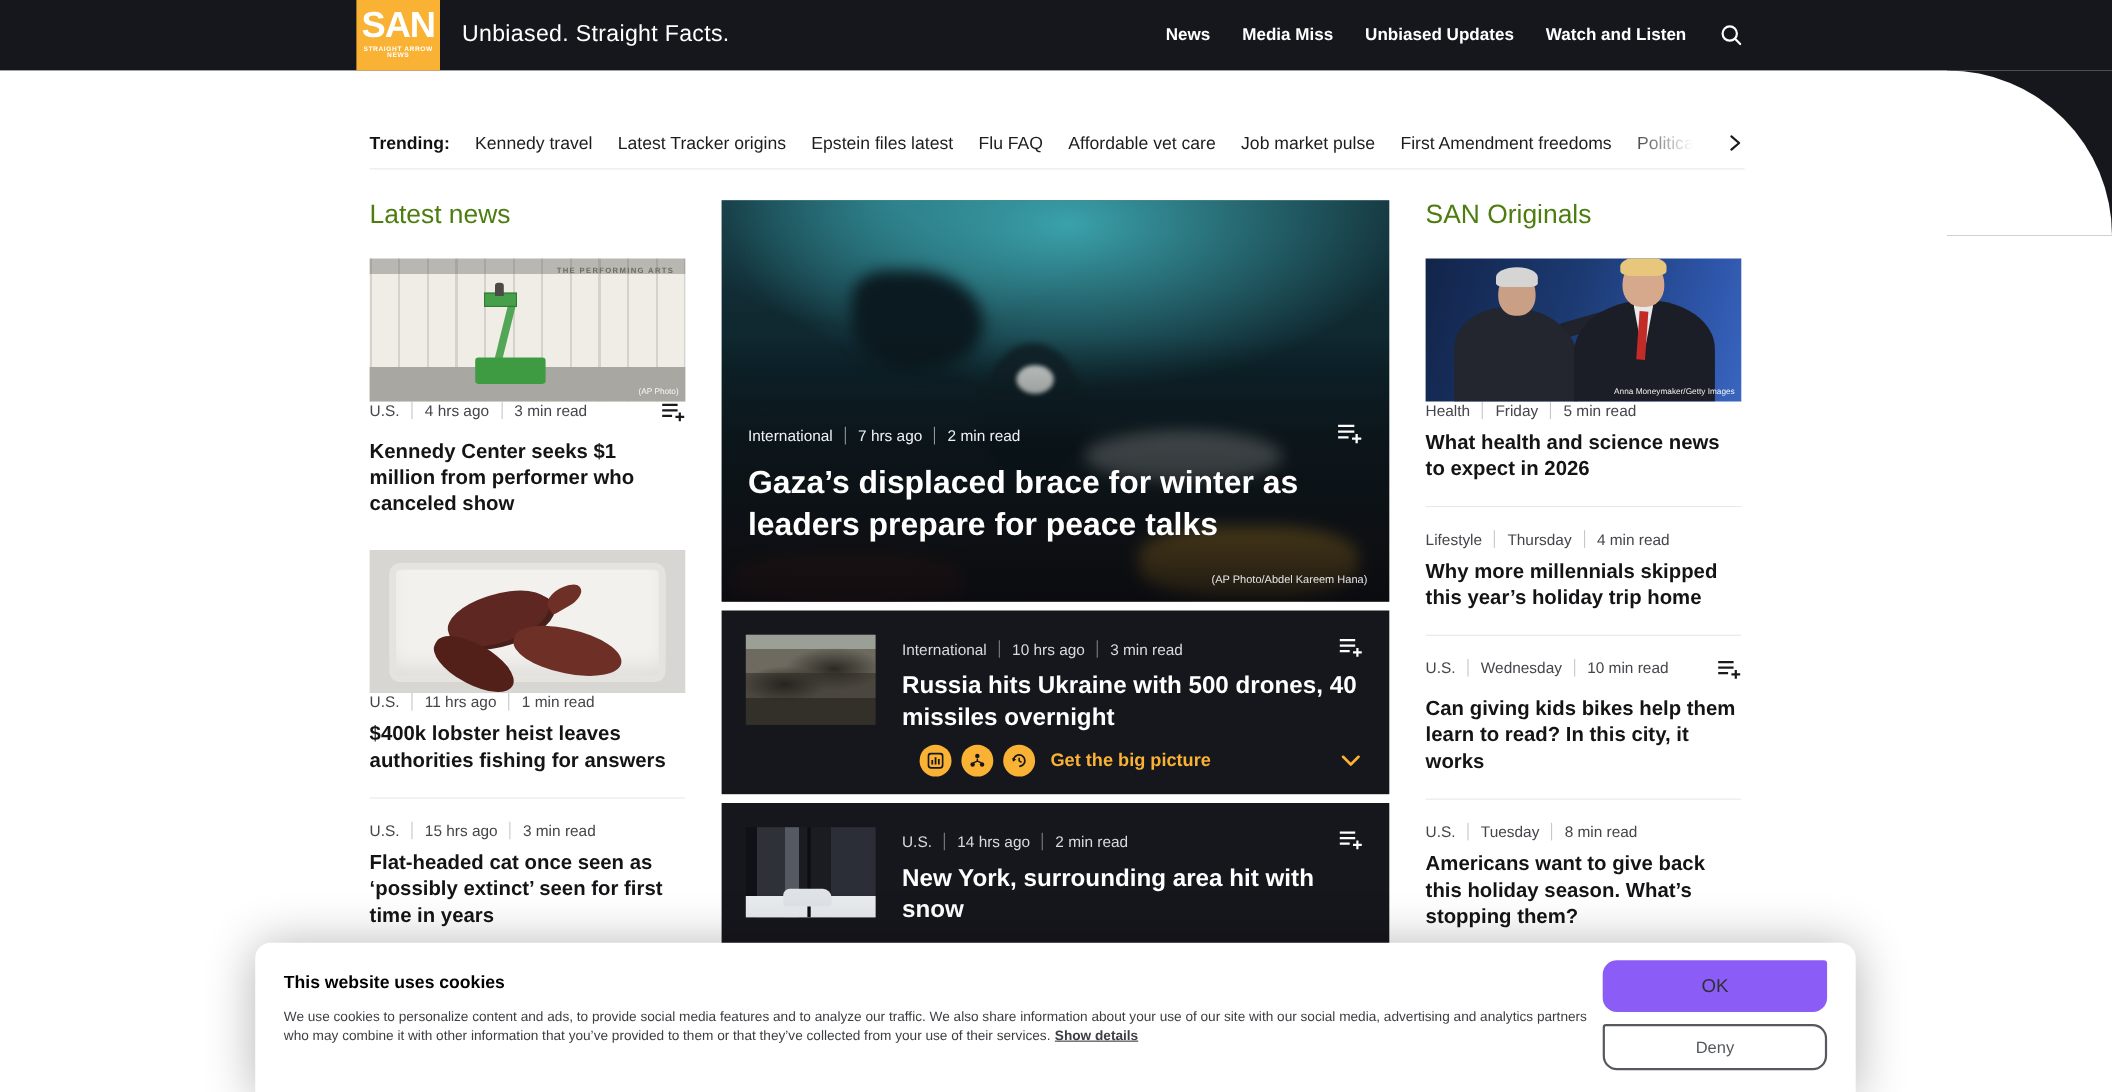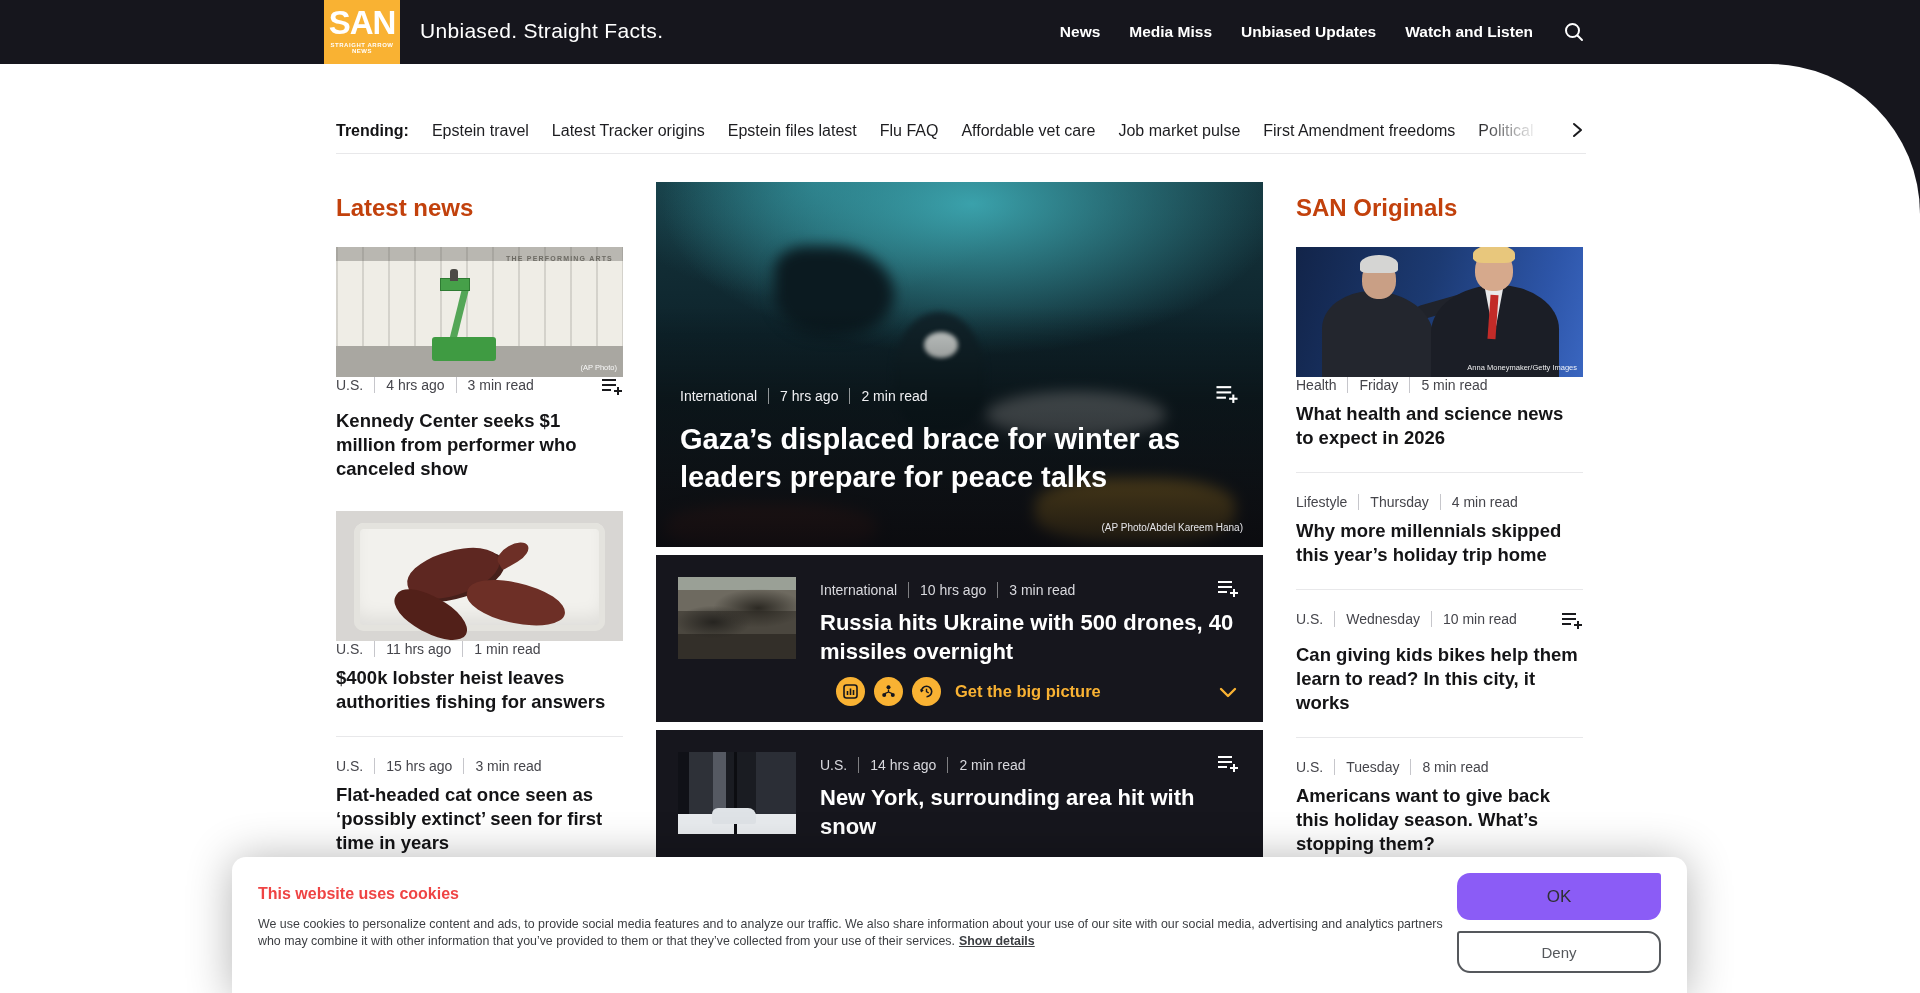--- a/index.html
+++ b/index.html
@@ -46,21 +46,21 @@
   .trending a { font-size:16px; color:#1d1d20; text-decoration:none; white-space:nowrap; }
   .trend-fade { position:absolute; right:26px; top:0; bottom:1px; width:84px;
     background:linear-gradient(90deg, rgba(255,255,255,0), #fff 75%); pointer-events:none; }
   .trend-chev { position:absolute; right:0; top:13px; }
 
   
   .col { position:absolute; top:182px; }
   .col-latest { left:336px; width:287px; }
   .col-top    { left:656px; width:607px; }
   .col-orig   { left:1296px; width:287px; }
-  .section-h { font-size:24px; line-height:28px; font-weight:700; color:#c2410c; margin:12px 0 25px; }
+  .section-h { font-size:24px; line-height:28px; font-weight:400; color:#4d7c0f; margin:0 0 25px; }
 
   .meta-row { display:flex; align-items:flex-start; justify-content:space-between; }
   .meta { display:flex; align-items:center; font-size:14px; color:#45454b; }
   .meta span { white-space:nowrap; }
   .meta span + span { border-left:1px solid #c6c6cb; padding-left:11px; margin-left:11px; }
   .title { font-size:18.5px; line-height:24px; font-weight:700; color:#141416; margin-top:9px; }
   .article { margin-bottom:30px; }
   hr.div { border:none; border-top:1px solid #e8e8ea; margin:-8px 0 21px; }
 
   .thumb { position:relative; width:287px; height:130px; overflow:hidden; }
@@ -168,21 +168,21 @@
   .ebar-bot { background:#10163a; }
   .mm-tm { font-size:10px; font-weight:700; color:#181b2e; margin-top:1px; }
 
   
   .cookie {
     position:absolute; left:232px; top:857px; width:1455px; height:140px;
     background:#fff; border-radius:14px 14px 0 0;
     box-shadow:0 2px 45px rgba(0,0,0,.3);
     z-index:60; padding:28px 26px 0 26px;
   }
-  .ck-title { font-size:16px; font-weight:700; color:#ef4444; margin-bottom:13px; }
+  .ck-title { font-size:16px; font-weight:700; color:#000000; margin-bottom:13px; }
   .ck-body { font-size:12.4px; line-height:17px; color:#3c3e42; width:1190px; }
   .ck-link { font-weight:600; color:#3c3e42; text-decoration:underline; margin-left:4px; cursor:pointer; }
   .ck-ok {
     position:absolute; right:26px; top:16px; width:204px; height:47px;
     background:#8b5cf6; border:none; border-radius:13px 3px 13px 13px;
     font-family:"Liberation Sans",sans-serif; font-size:17px; color:#2e3033; cursor:pointer;
   }
   .ck-deny {
     position:absolute; right:26px; top:74px; width:204px; height:42px;
     background:#fff; border:2px solid #55585c; border-radius:3px 13px 13px 13px;
@@ -208,21 +208,21 @@
         <circle cx="10.5" cy="10.5" r="6.5" stroke="#ffffff" stroke-width="2"></circle>
         <line x1="15.5" y1="15.5" x2="20" y2="20" stroke="#ffffff" stroke-width="2" stroke-linecap="round"></line>
       </svg>
     </span>
   </nav>
 </div>
 <div class="corner"></div>
 
 <div class="trending">
   <span class="trend-label">Trending:</span>
-  <a href="#">Epstein travel</a>
+  <a href="#">Kennedy travel</a>
   <a href="#">Latest Tracker origins</a>
   <a href="#">Epstein files latest</a>
   <a href="#">Flu FAQ</a>
   <a href="#">Affordable vet care</a>
   <a href="#">Job market pulse</a>
   <a href="#">First Amendment freedoms</a>
   <a href="#">Political</a>
   <span class="trend-fade"></span>
   <span class="trend-chev">
     <svg width="18" height="18" viewBox="0 0 18 18" fill="none">

